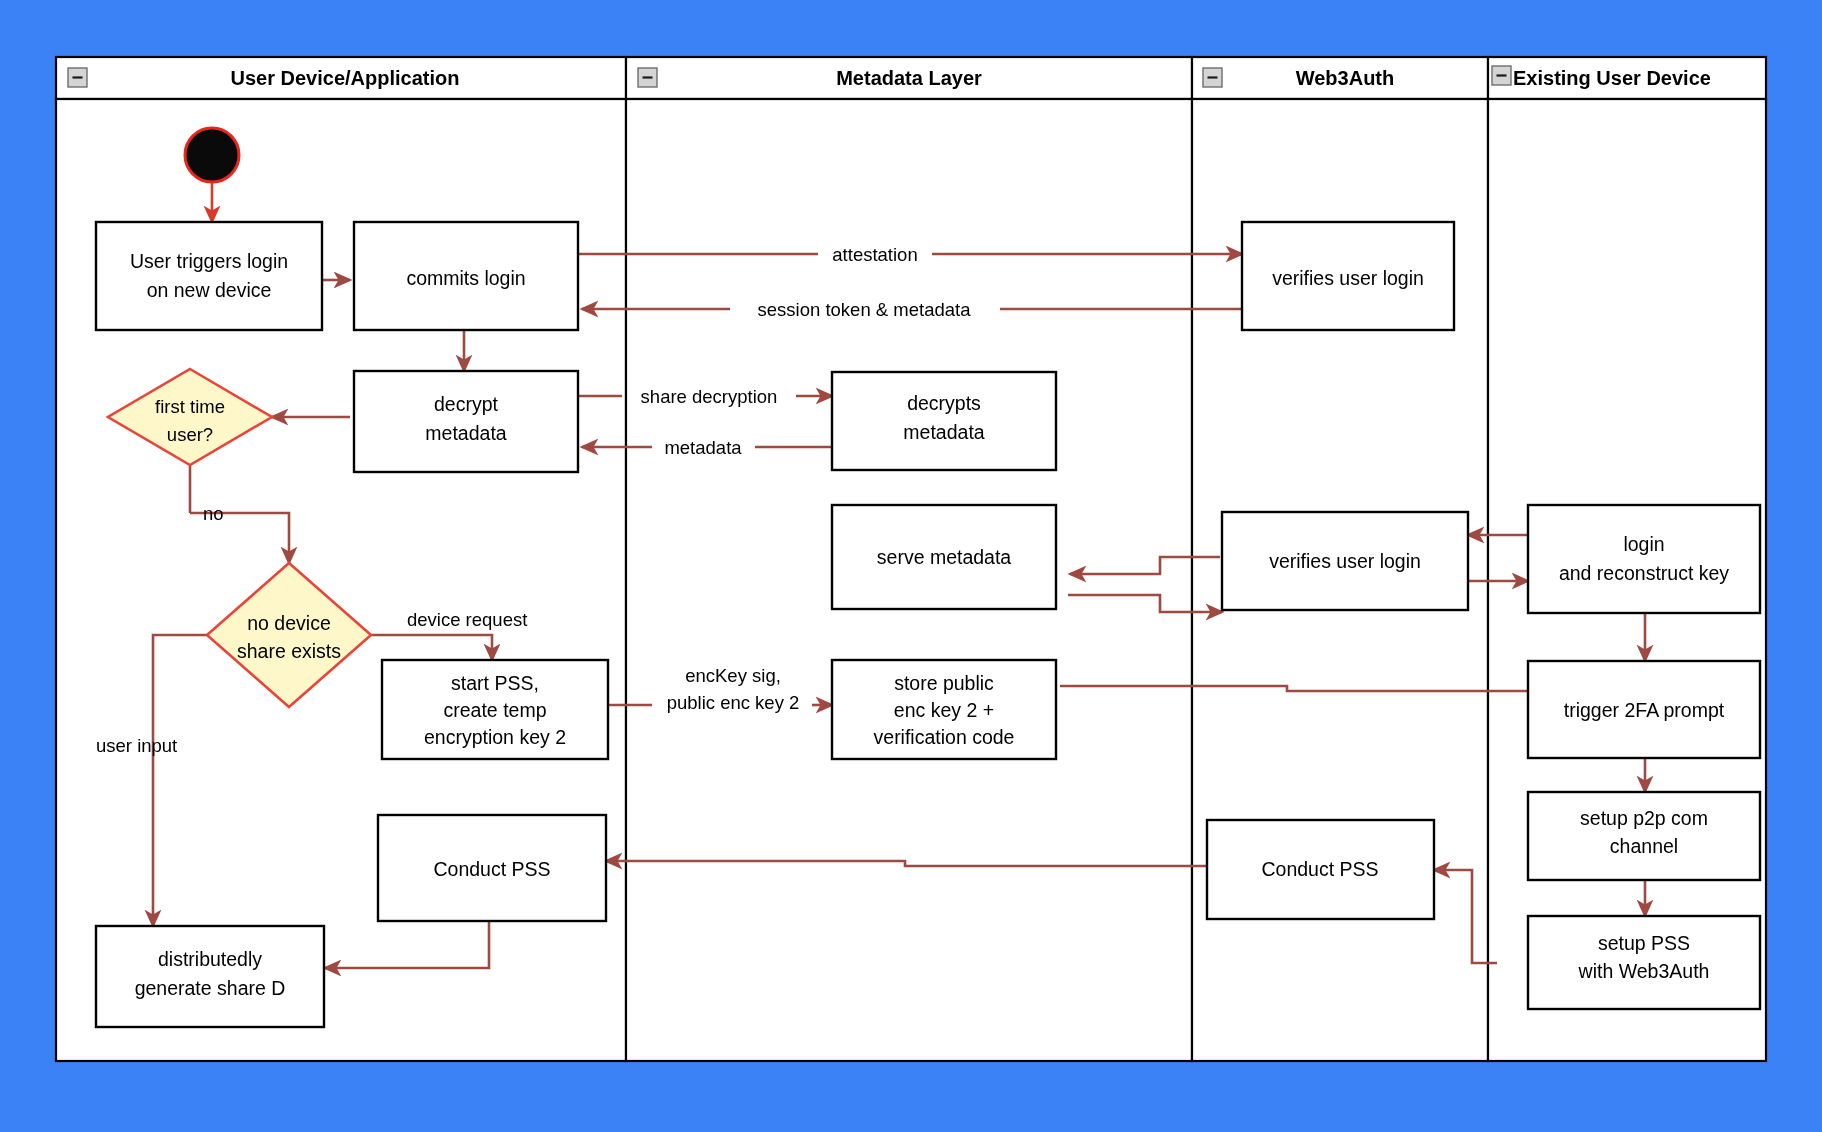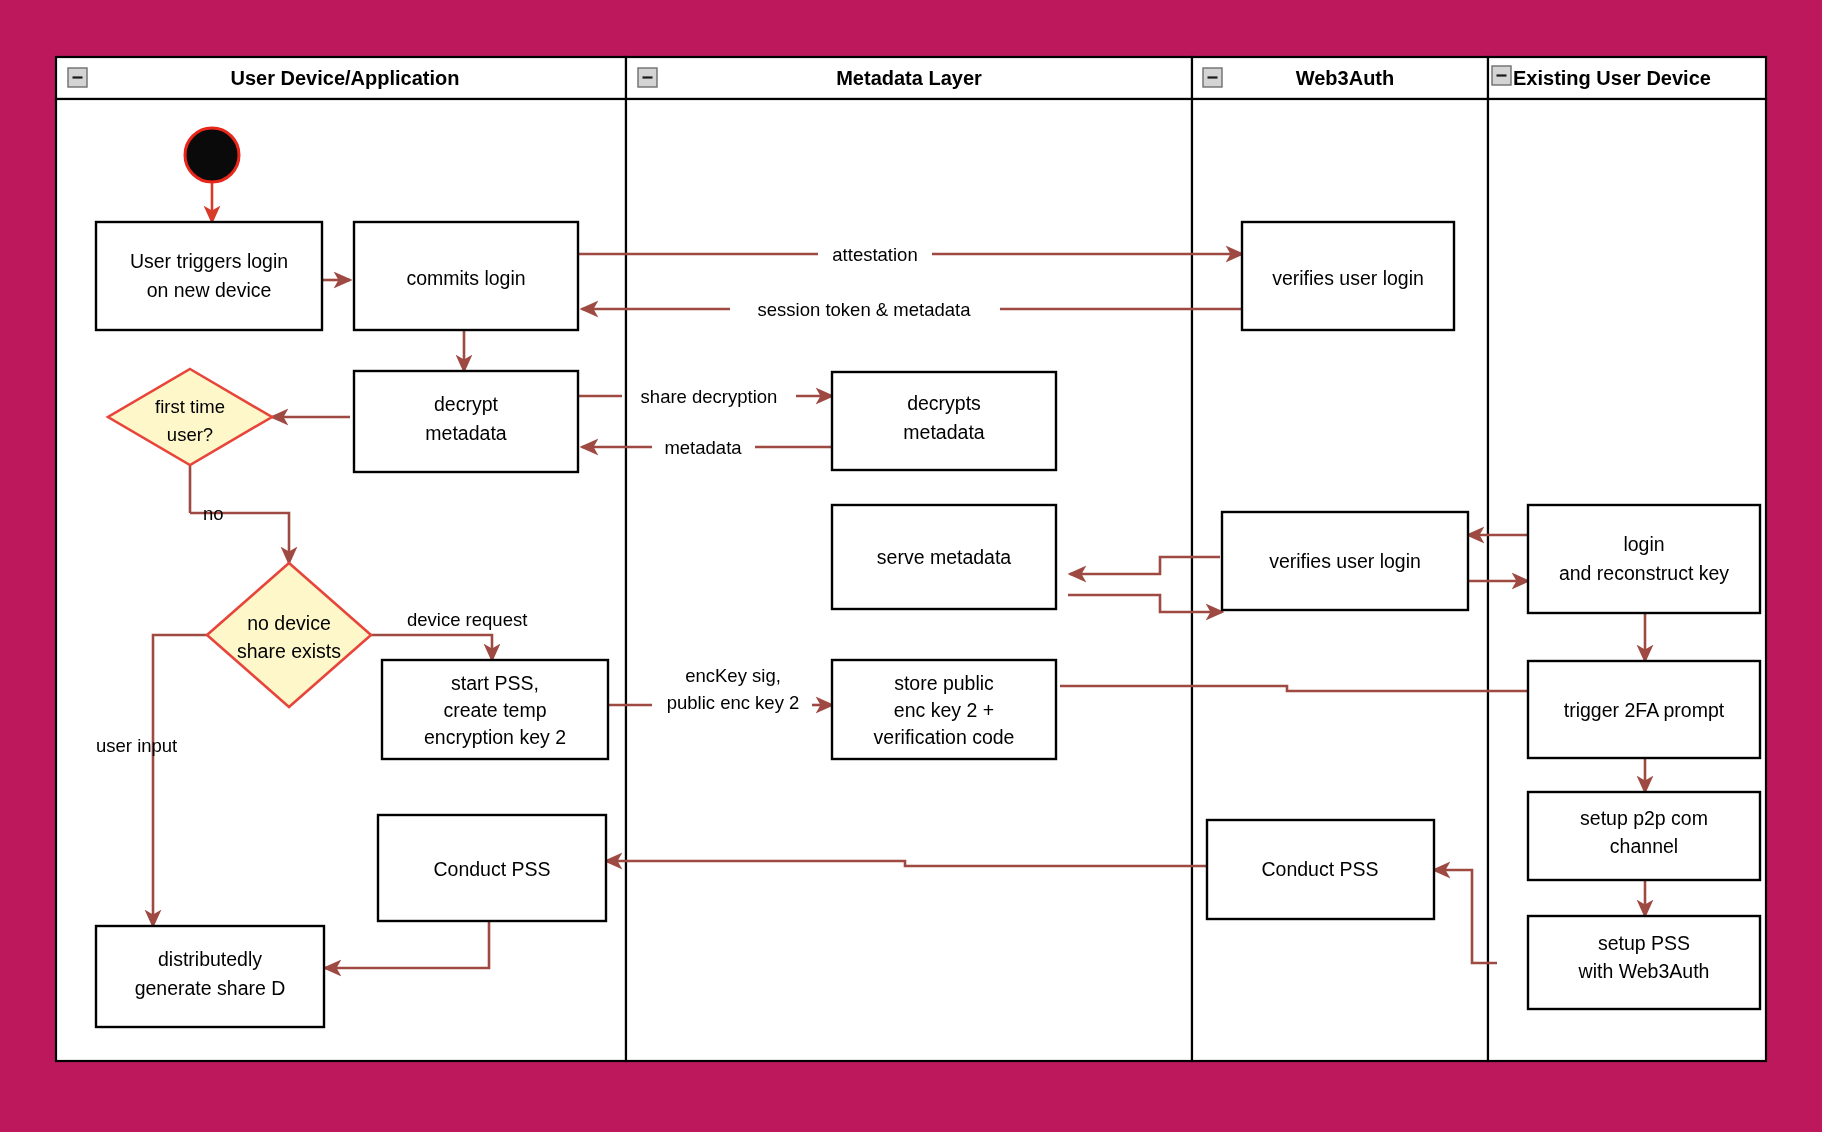--- a/index.html
+++ b/index.html
@@ -10,21 +10,21 @@
   body {
     width: 1822px;
     height: 1132px;
     font-family: "Liberation Sans", sans-serif;
     overflow: hidden;
   }
   #canvas {
     position: relative;
     width: 1822px;
     height: 1132px;
-    background: #be185d;
+    background: #3b82f6;
   }
   svg#diagram {
     position: absolute;
     left: 0;
     top: 0;
     width: 1822px;
     height: 1132px;
     display: block;
   }
   .lane-rect {

